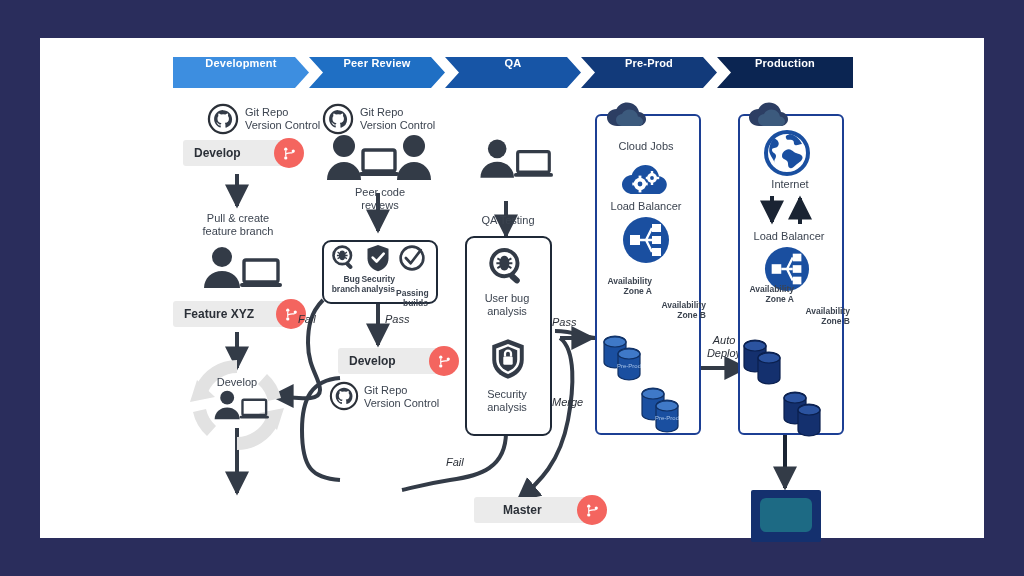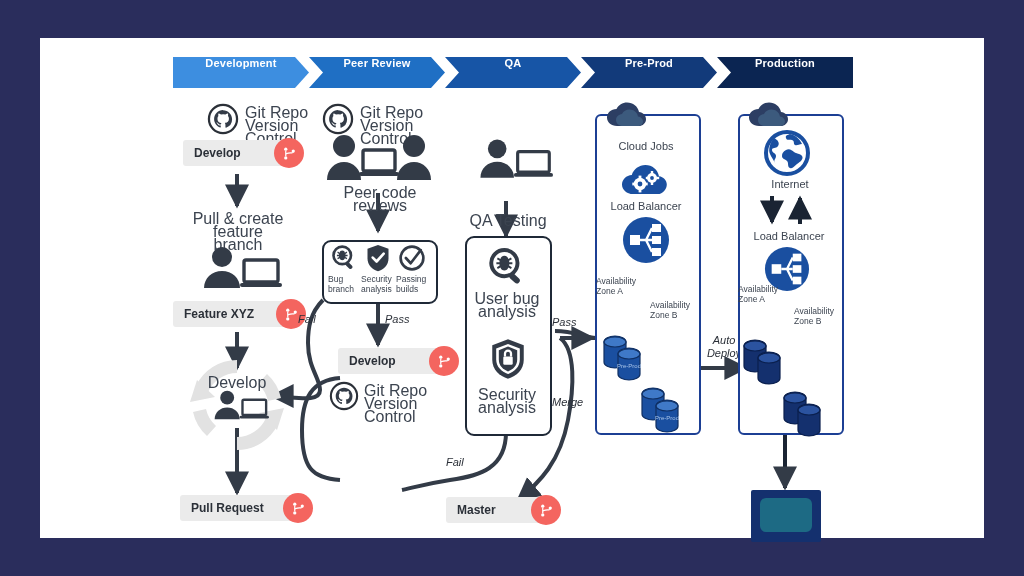--- a/index.html
+++ b/index.html
@@ -6,22 +6,22 @@
   body{
     width:1024px;height:576px;overflow:hidden;
     background:#2a2d5c;
     font-family:"Liberation Sans", sans-serif;
   }
   #canvas{
     position:absolute;left:40px;top:38px;width:944px;height:500px;
     background:#ffffff;
   }
   .abs{position:absolute;}
-  .txt{color:#3c4450;font-size:16px;line-height:13px;text-align:center;}
-  .txt-sm{color:#3c4450;font-size:8.5px;line-height:10px;text-align:left;}
+  .txt{color:#3c4450;font-size:11px;line-height:13px;text-align:center;}
+  .txt-sm{color:#3c4450;font-size:8.5px;line-height:10px;text-align:right;font-weight:bold;}
   .ital{font-style:italic;color:#2b3038;font-size:11px;}
 
   
   #banner{position:absolute;left:133px;top:19px;width:680px;height:31px;display:flex;}
   .chev{
     position:relative;flex:1;height:31px;display:flex;align-items:flex-start;justify-content:center;
     color:#fff;font-size:11px;font-weight:bold;letter-spacing:.2px;
   }
   .chev .lbl{position:relative;z-index:3;}
   .chev .body{position:absolute;inset:0;clip-path:polygon(0 0, calc(100% - 14px) 0, 100% 50%, calc(100% - 14px) 100%, 0 100%, 14px 50%);}
@@ -181,31 +181,20 @@
   <div class="abs txt" style="left:157px;top:338px;width:80px;">Develop</div>
   <div class="abs" style="left:168px;top:352px;">
     <svg width="62" height="32" viewBox="0 0 86 46">
       <circle class="dk" cx="26" cy="11" r="10"></circle>
       <path class="dk" d="M8 42c0-10 8-17 18-17s18 7 18 17z"></path>
       <rect x="48" y="14" width="34" height="22" rx="2" fill="none" stroke="#333b47" stroke-width="3.4"></rect>
       <rect class="dk" x="44" y="37" width="42" height="4" rx="2"></rect>
     </svg>
   </div>
 
-  <div class="pill" style="left:140px;top:457px;width:122px;">
-    <span class="pl">Pull Request</span>
-    <span class="gitbadge">
-      <svg width="15" height="15" viewBox="0 0 24 24">
-        <circle cx="6" cy="5" r="2.6" fill="#fff"></circle>
-          <circle cx="6" cy="19" r="2.6" fill="#fff"></circle>
-          <circle cx="18" cy="8" r="2.6" fill="#fff"></circle>
-        <path d="M6 7.6v8.8M6 14c0-4 12-2 12-4" stroke="#fff" stroke-width="1.9" fill="none"></path>
-      </svg>
-    </span>
-  </div>
 
   <div class="abs" style="left:283px;top:66px;">
     <svg width="30" height="30" viewBox="0 0 32 32">
       <circle cx="16" cy="16" r="15" fill="none" stroke="#2b3038" stroke-width="2.4"></circle>
       <path class="dk" d="M16 6.5c-5.2 0-9.5 4.3-9.5 9.6 0 4.2 2.7 7.8 6.5 9 .5.1.6-.2.6-.5v-1.7c-2.6.6-3.2-1.2-3.2-1.2-.4-1.1-1-1.4-1-1.4-.9-.6.1-.6.1-.6 1 .1 1.5 1 1.5 1 .9 1.5 2.3 1.1 2.8.8.1-.6.3-1.1.6-1.3-2.1-.2-4.3-1.1-4.3-4.8 0-1.1.4-1.9 1-2.6-.1-.3-.4-1.3.1-2.6 0 0 .8-.3 2.6 1a9 9 0 0 1 4.8 0c1.8-1.3 2.6-1 2.6-1 .5 1.3.2 2.3.1 2.6.6.7 1 1.5 1 2.6 0 3.7-2.2 4.5-4.3 4.8.3.3.6.9.6 1.8v2.7c0 .3.2.6.7.5a9.6 9.6 0 0 0 6.4-9c0-5.3-4.3-9.6-9.7-9.6z"></path>
     </svg>
   </div>
   <div class="abs txt" style="left:320px;top:68px;width:92px;text-align:left;">
     <div>Git Repo</div>
     <div>Version Control</div>
@@ -248,21 +237,21 @@
       <div class="txt-sm" style="margin-top:2px;">
         <div>Security</div>
         <div>analysis</div>
       </div>
     </div>
     <div style="width:32px;">
       <svg width="28" height="28" viewBox="0 0 32 32" style="margin:0 auto;">
         <circle cx="16" cy="16" r="13" fill="none" stroke="#333b47" stroke-width="3"></circle>
         <path d="M9 16 14.5 22 26 7" fill="none" stroke="#333b47" stroke-width="3" stroke-linecap="round" stroke-linejoin="round"></path>
       </svg>
-      <div class="txt-sm" style="margin-top:2px;">
+      <div class="txt-sm" style="margin-top:16px;">
         <div>Passing</div>
         <div>builds</div>
       </div>
     </div>
   </div>
 
   <div class="abs ital" style="left:258px;top:275px;">Fail</div>
   <div class="abs ital" style="left:345px;top:275px;">Pass</div>
 
   <div class="pill" style="left:298px;top:310px;width:110px;">
@@ -322,21 +311,21 @@
   </div>
   <div class="abs txt" style="left:428px;top:350px;width:78px;">
     <div>Security</div>
     <div>analysis</div>
   </div>
 
   <div class="abs ital" style="left:512px;top:278px;">Pass</div>
   <div class="abs ital" style="left:512px;top:358px;">Merge</div>
   <div class="abs ital" style="left:406px;top:418px;">Fail</div>
 
-  <div class="pill" style="left:406px;top:459px;width:104px;">
+  <div class="pill" style="left:434px;top:459px;width:104px;padding-left:18px;">
     <span class="pl">Master</span>
     <span class="gitbadge">
       <svg width="15" height="15" viewBox="0 0 24 24">
         <circle cx="6" cy="5" r="2.6" fill="#fff"></circle>
           <circle cx="6" cy="19" r="2.6" fill="#fff"></circle>
           <circle cx="18" cy="8" r="2.6" fill="#fff"></circle>
         <path d="M6 7.6v8.8M6 14c0-4 12-2 12-4" stroke="#fff" stroke-width="1.9" fill="none"></path>
       </svg>
     </span>
   </div>

